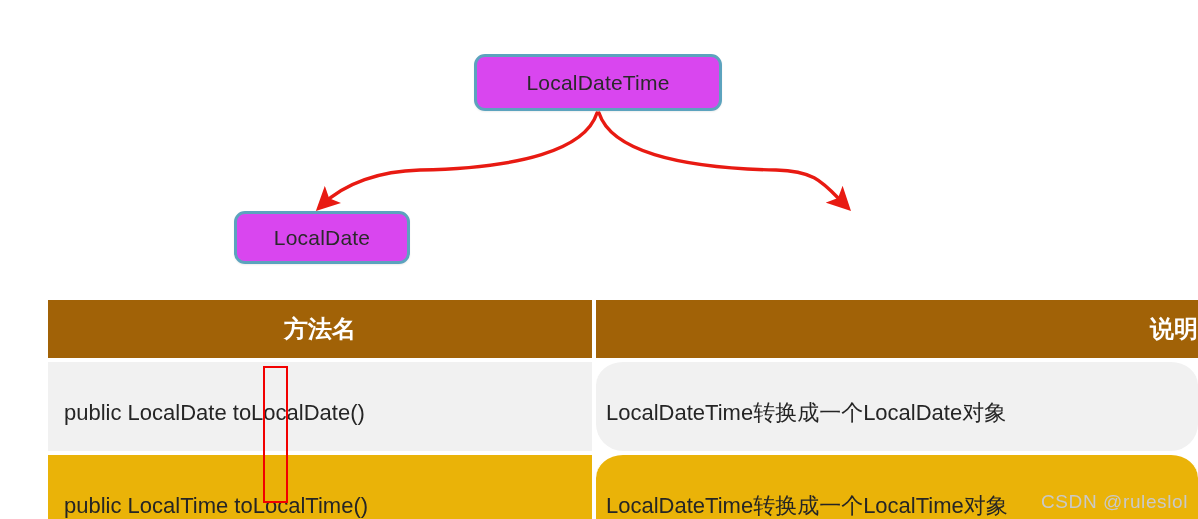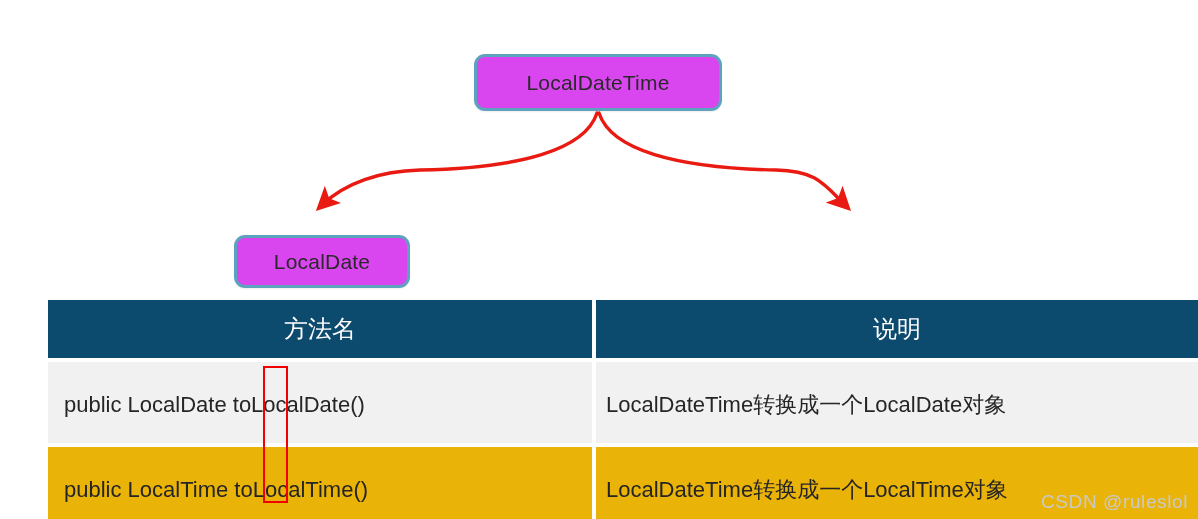--- a/index.html
+++ b/index.html
@@ -34,21 +34,21 @@
     display: flex;
     align-items: center;
     justify-content: center;
     font-size: 21px;
     color: #2a2a2a;
     letter-spacing: 0.2px;
     box-shadow: 0 1px 2px rgba(0,0,0,0.07);
   }
 
   #node-root   { left: 474px; top: 54px;  width: 248px; height: 57px; }
-  #node-date   { left: 234px; top: 211px; width: 176px; height: 53px; margin-top: 24px; }
+  #node-date   { left: 234px; top: 211px; width: 176px; height: 53px; }
   #node-time   { left: 757px; top: 211px; width: 176px; height: 57px; }
 
   #arrow-layer {
     position: absolute;
     left: 0; top: 0;
     width: 1198px;
     height: 295px;
     pointer-events: none;
   }
 
@@ -59,44 +59,44 @@
     top: 300px;
     width: 1150px;
     border-collapse: separate;
     border-spacing: 0;
     table-layout: fixed;
   }
   #method-table col.col-method { width: 548px; }
   #method-table col.col-desc   { width: 602px; }
 
   #method-table th {
-    background: #0c4a6e;
+    background: #a16207;
     color: #ffffff;
     font-size: 24px;
-    font-weight: normal;
+    font-weight: bold;
     height: 58px;
     text-align: center;
     border-right: 4px solid #ffffff;
     padding: 0;
   }
-  #method-table th:last-child { border-right: none; }
+  #method-table th:last-child { border-right: none; text-align: right; }
 
   #method-table td {
     font-size: 22px;
     font-weight: normal;
     height: 77px;
-    padding: 4px 0 0 16px;
+    padding: 12px 0 0 16px;
     text-align: left;
     color: #252525;
     border-right: 4px solid #ffffff;
     border-top: 4px solid #ffffff;
     vertical-align: middle;
     white-space: nowrap;
   }
-  #method-table td:last-child { border-right: none; padding-left: 10px; }
+  #method-table td:last-child { border-right: none; padding-left: 10px; border-radius: 27px; }
 
   tr.row-odd  td { background: #F1F1F1; }
   tr.row-even td { background: #eab308; }
 
   
   #annotation-rect {
     position: absolute;
     left: 263px;
     top: 366px;
     width: 25px;

